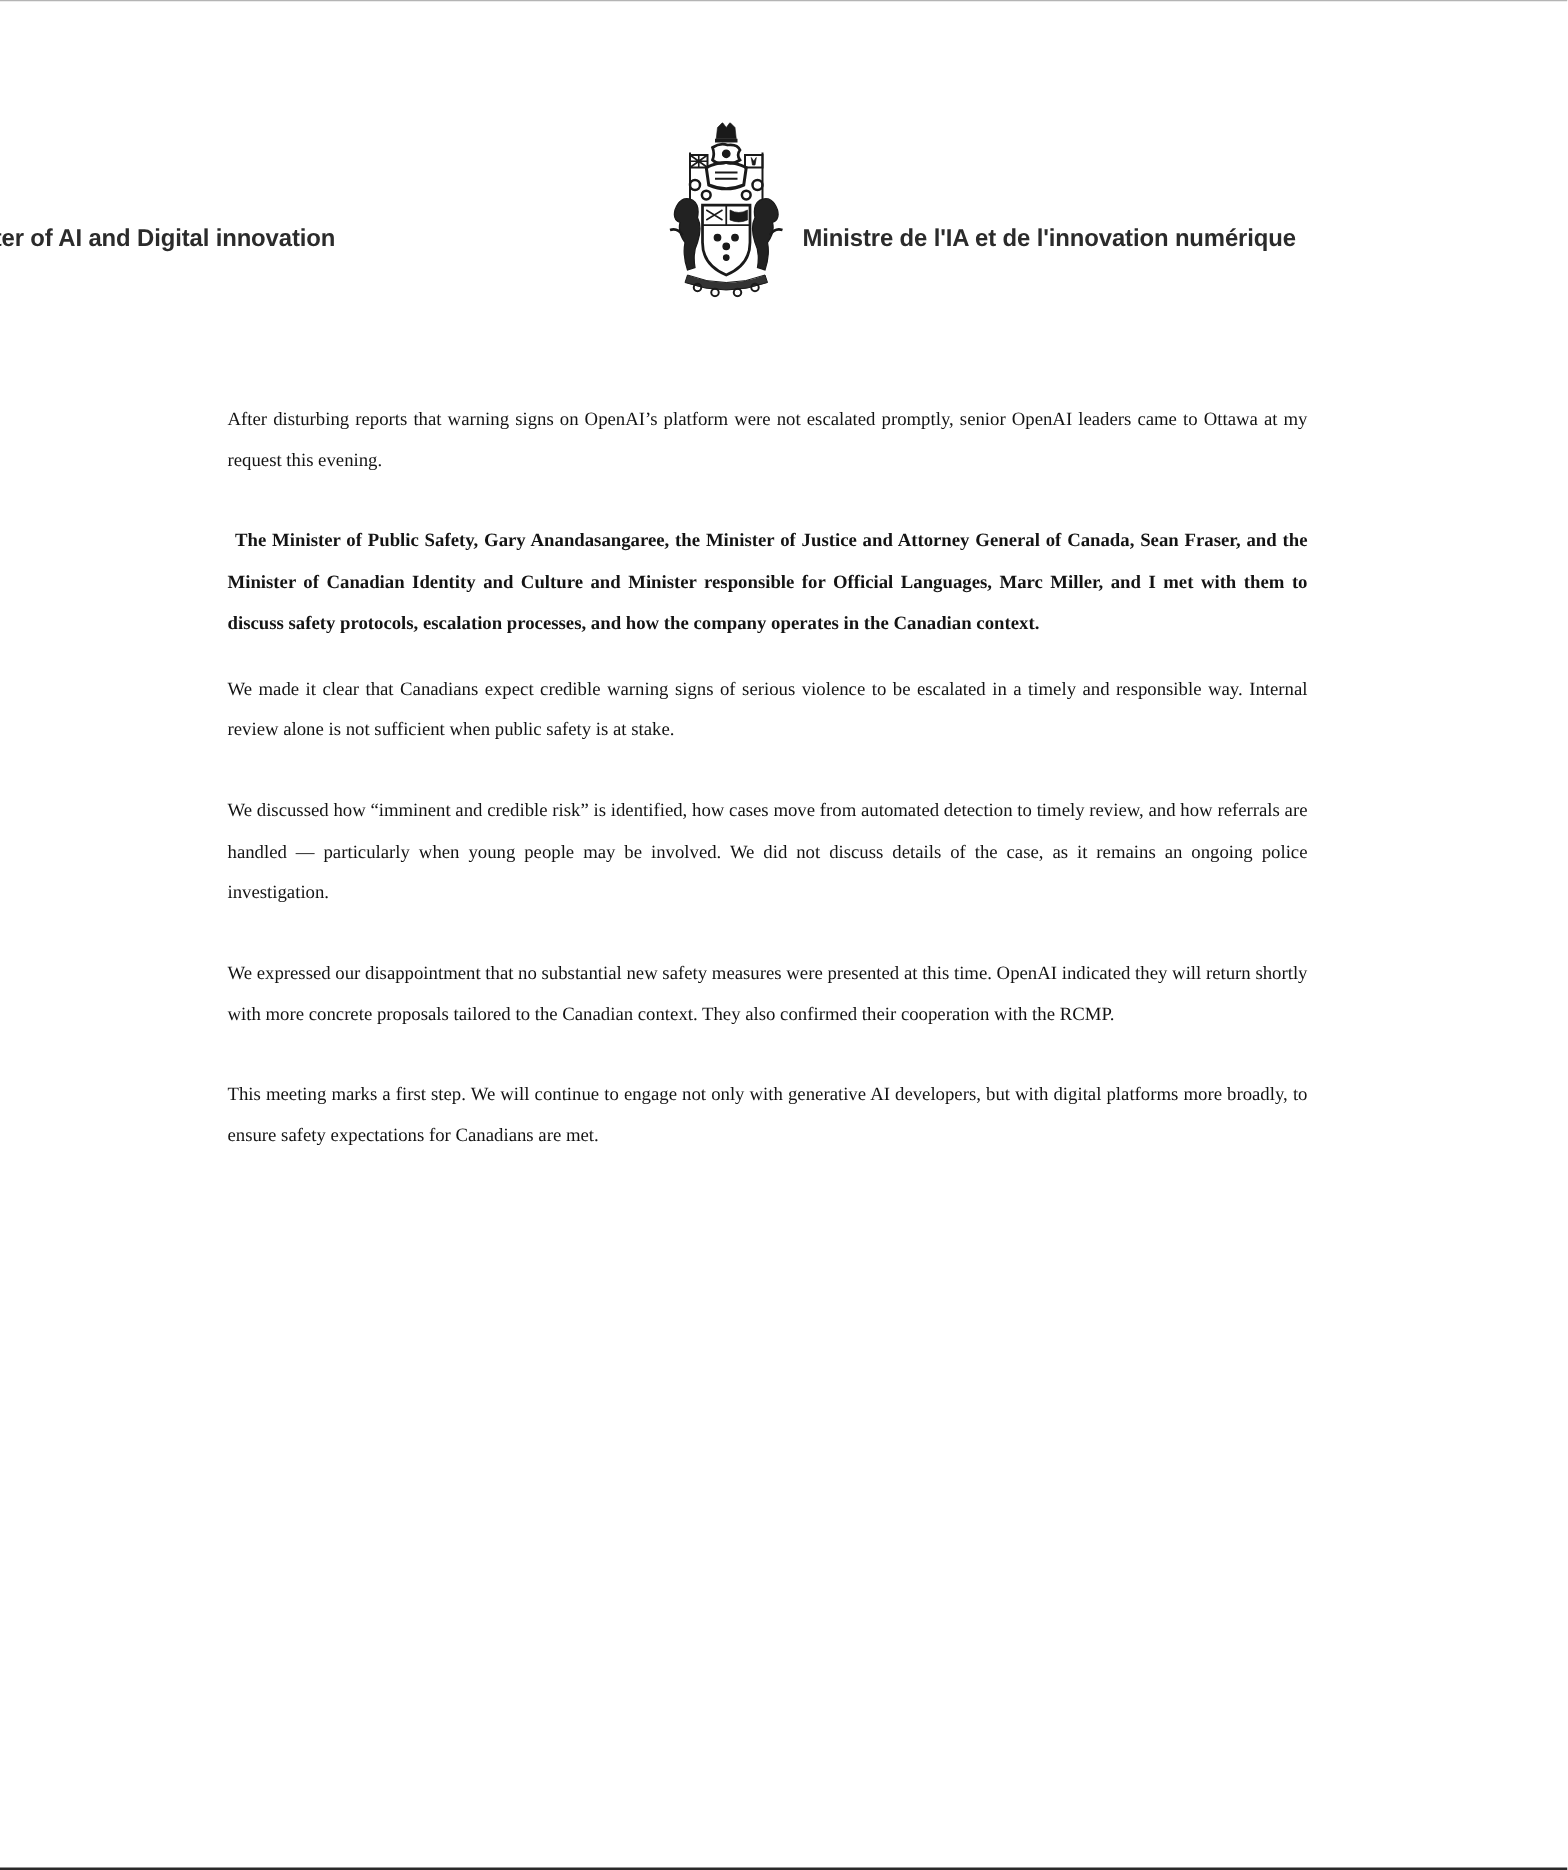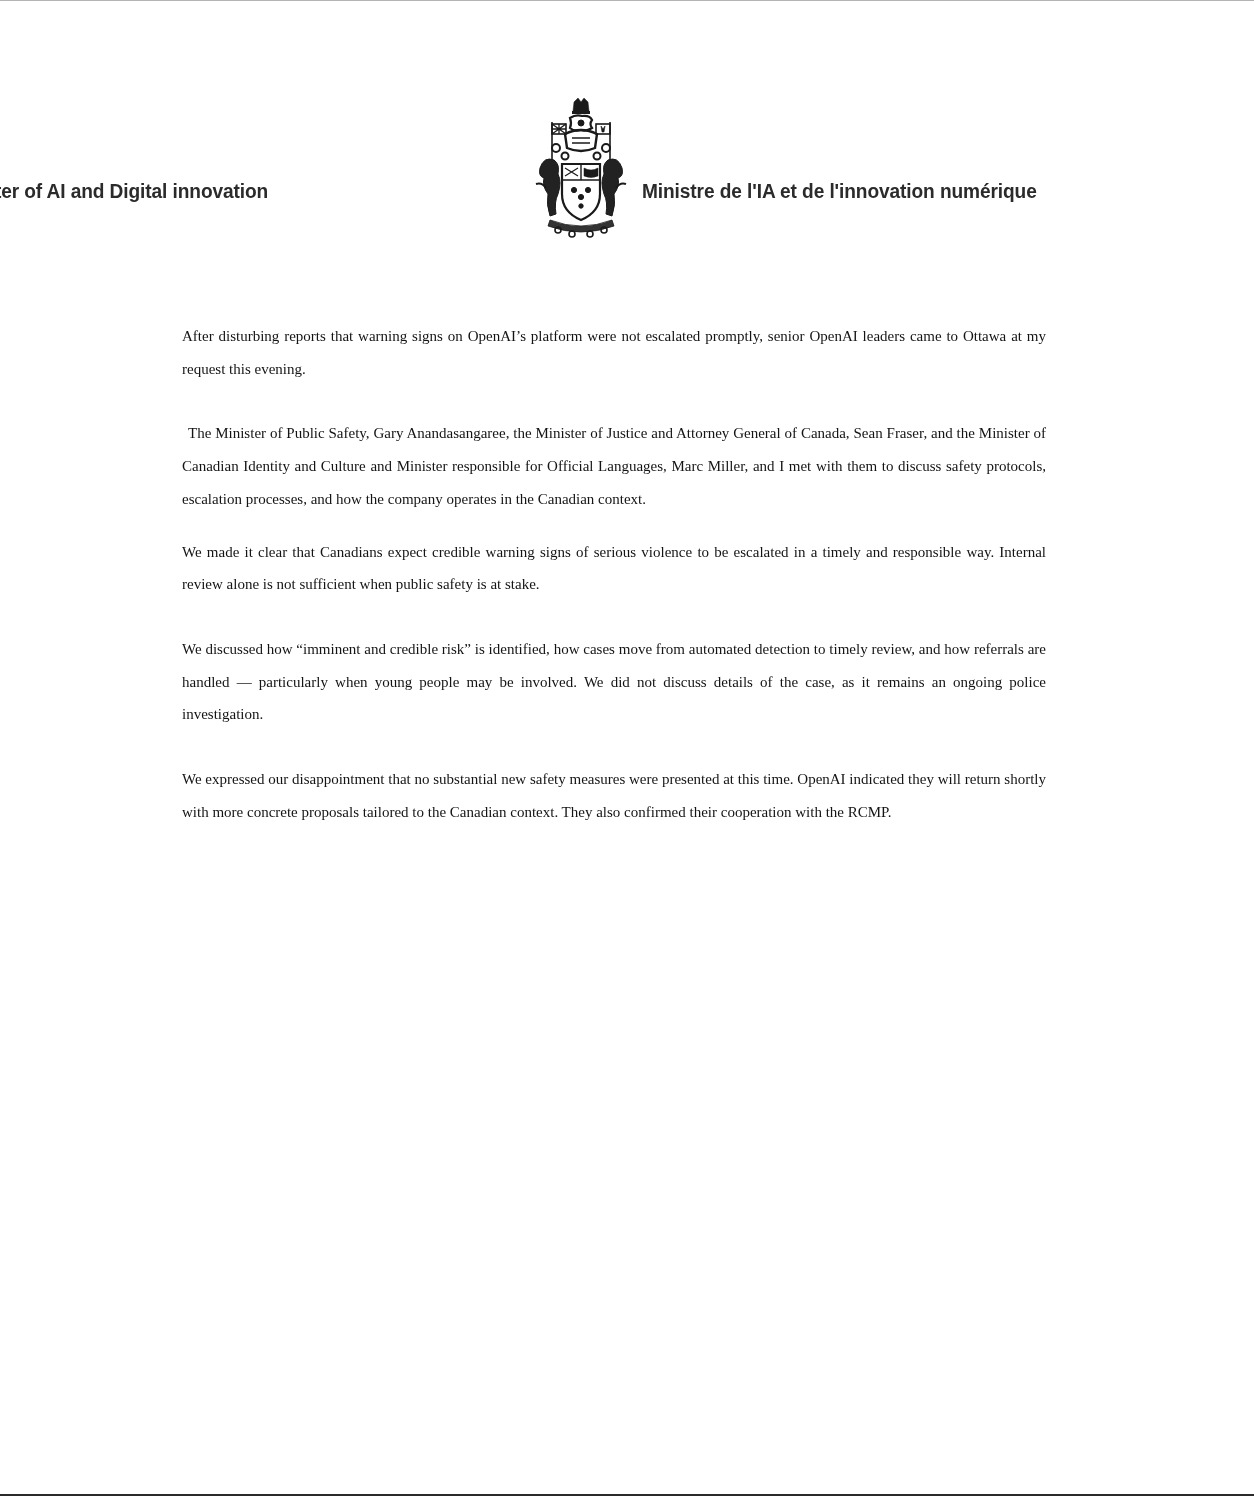--- a/index.html
+++ b/index.html
@@ -60,21 +60,21 @@
       font-family: "Liberation Serif", serif;
       font-size: 15px;
       line-height: 32.7px;
       color: #141414;
     }
     .body-text p {
       margin: 0;
       text-align: justify;
     }
     .p1 { margin-bottom: 32px !important; }
-    .p2 { margin-bottom: 20px !important; text-indent: 6px; }
+    .p2 { margin-bottom: 20px !important; text-indent: 6px; font-weight: bold; }
     .p3 { margin-bottom: 32px !important; }
     .p4 { margin-bottom: 32px !important; }
     .p5 { margin-bottom: 32px !important; }
     .p6 { margin-bottom: 32px !important; }
     .p7 { }
   </style>
 </head>
 <body>
 
 <div class="top-rule"></div>
@@ -133,15 +133,16 @@
 
   <div class="lh-fr">Ministre de l'IA et de l'innovation numérique</div>
 </header>
 
 <main class="body-text">
   <p class="p1">After disturbing reports that warning signs on OpenAI’s platform were not escalated promptly, senior OpenAI leaders came to Ottawa at my request this evening.</p>
   <p class="p2">The Minister of Public Safety, Gary Anandasangaree, the Minister of Justice and Attorney General of Canada, Sean Fraser, and the Minister of Canadian Identity and Culture and Minister responsible for Official Languages, Marc Miller, and I met with them to discuss safety protocols, escalation processes, and how the company operates in the Canadian context.</p>
   <p class="p3">We made it clear that Canadians expect credible warning signs of serious violence to be escalated in a timely and responsible way. Internal review alone is not sufficient when public safety is at stake.</p>
   <p class="p4">We discussed how “imminent and credible risk” is identified, how cases move from automated detection to timely review, and how referrals are handled — particularly when young people may be involved. We did not discuss details of the case, as it remains an ongoing police investigation.</p>
   <p class="p5">We expressed our disappointment that no substantial new safety measures were presented at this time. OpenAI indicated they will return shortly with more concrete proposals tailored to the Canadian context. They also confirmed their cooperation with the RCMP.</p>
+  <p class="p6">This meeting marks a first step. We will continue to engage not only with generative AI developers, but with digital platforms more broadly, to ensure safety expectations for Canadians are met.</p>
 </main>
 
 <div class="bottom-rule"></div>
 
 </body></html>

